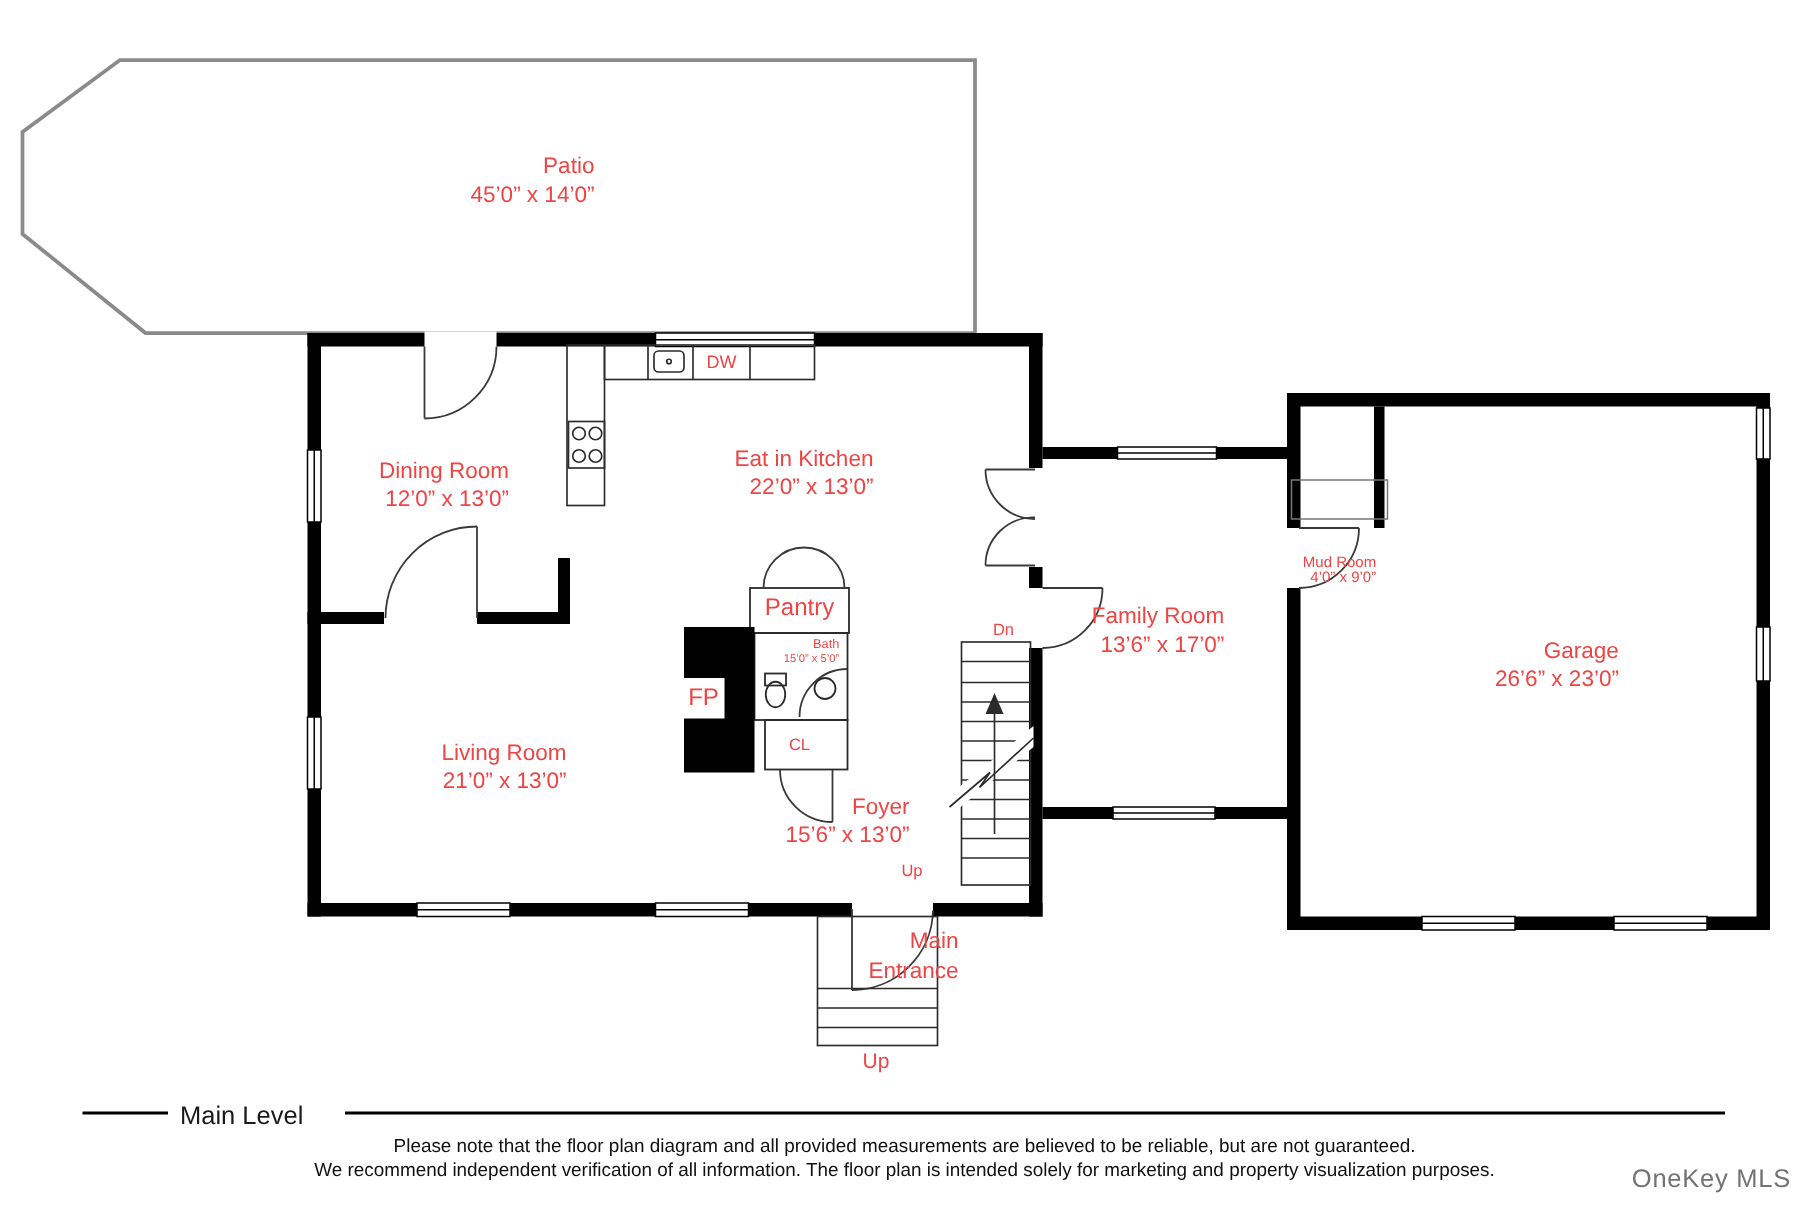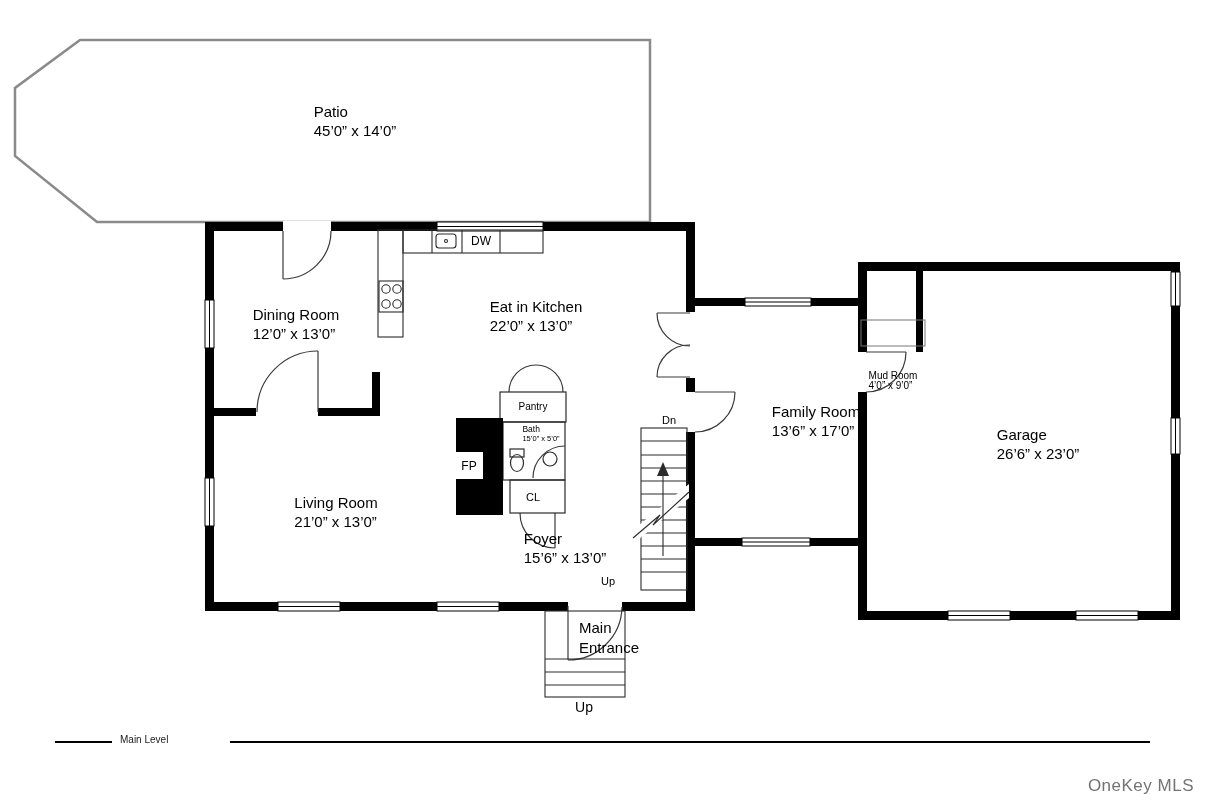--- a/index.html
+++ b/index.html
@@ -1,27 +1,27 @@
 <!DOCTYPE html>
 <html><head>
 <meta charset="utf-8">
 <style>
   * { margin:0; padding:0; box-sizing:border-box; }
   html,body { background:#fff; }
   body { font-family:"Liberation Sans", sans-serif; color:#111; }
   .canvas { position:relative; width:1206px; height:804px; background:#fff; overflow:hidden; }
   svg.plan { position:absolute; left:0; top:0; }
-  .lbl { position:absolute; transform:translate(-50%,-50%); text-align:left; white-space:nowrap; color:#000000; }
+  .lbl { position:absolute; transform:translate(-50%,-50%); text-align:right; white-space:nowrap; color:#ef4444; }
   .room .rn, .room .rd { font-size:15px; line-height:18.5px; }
   .marker { font-size:11px; }
   .tiny { font-size:10px; line-height:10px;margin-top:44px; }
   .bathlbl .rn { font-size:8.5px; line-height:9px; }
   .bathlbl .rd { font-size:7.5px; line-height:9px; }
   .entr { font-size:15px; line-height:20px; }
-  .main-level { position:absolute; left:120px; top:734px; font-size:10px; color:#1a1a1a; }
+  .main-level { position:absolute; left:120px; top:734px; font-size:17px; color:#1a1a1a; }
   .disc { position:absolute; left:0; width:1206px; text-align:center; font-size:12.6px; color:#111; }
   .disc1 { top:757px; }
   .disc2 { top:773px; }
   .watermark { position:absolute; right:12px; top:776px; font-size:17px; color:#737373; letter-spacing:0.5px; }
 </style>
 </head>
 <body>
 
 <div class="canvas">
 
@@ -227,21 +227,21 @@
   <div class="lbl room" style="left:296px;top:324px">
     <div class="rn">Dining Room</div>
     <div class="rd">12’0” x 13’0”</div>
   </div>
 
   <div class="lbl room" style="left:536px;top:316px">
     <div class="rn">Eat in Kitchen</div>
     <div class="rd">22’0” x 13’0”</div>
   </div>
 
-  <div class="lbl room" style="left:816px;top:421px">
+  <div class="lbl room" style="left:772px;top:421px">
     <div class="rn">Family Room</div>
     <div class="rd">13’6” x 17’0”</div>
   </div>
 
   <div class="lbl room" style="left:1038px;top:444px">
     <div class="rn">Garage</div>
     <div class="rd">26’6” x 23’0”</div>
   </div>
 
   <div class="lbl room" style="left:336px;top:512px">
@@ -252,35 +252,37 @@
   <div class="lbl room" style="left:565px;top:548px">
     <div class="rn">Foyer</div>
     <div class="rd">15’6” x 13’0”</div>
   </div>
 
   <div class="lbl tiny" style="left:893px;top:337px">
     <div>Mud Room</div>
     <div>4’0” x 9’0”</div>
   </div>
 
-  <div class="lbl marker" style="left:533px;top:406px;font-size:10px">Pantry</div>
+  <div class="lbl marker" style="left:533px;top:406px;font-size:16px">Pantry</div>
 
   <div class="lbl bathlbl" style="left:541px;top:434px">
     <div class="rn">Bath</div>
     <div class="rd">15’0” x 5’0”</div>
   </div>
 
   <div class="lbl marker" style="left:533px;top:497px">CL</div>
-  <div class="lbl marker" style="left:469px;top:466px;font-size:12px">FP</div>
+  <div class="lbl marker" style="left:469px;top:466px;font-size:16px">FP</div>
   <div class="lbl marker" style="left:481px;top:241px;font-size:12px">DW</div>
   <div class="lbl marker" style="left:669px;top:420px">Dn</div>
   <div class="lbl marker" style="left:608px;top:581px">Up</div>
 
   <div class="lbl entr" style="left:609px;top:638px">
     <div>Main</div>
     <div>Entrance</div>
   </div>
   <div class="lbl marker" style="left:584px;top:707px;font-size:14px">Up</div>
 
   <div class="main-level">Main Level</div>
+  <div class="disc disc1">Please note that the floor plan diagram and all provided measurements are believed to be reliable, but are not guaranteed.</div>
+  <div class="disc disc2">We recommend independent verification of all information. The floor plan is intended solely for marketing and property visualization purposes.</div>
   <div class="watermark">OneKey MLS</div>
 
 </div>
 
 </body></html>

